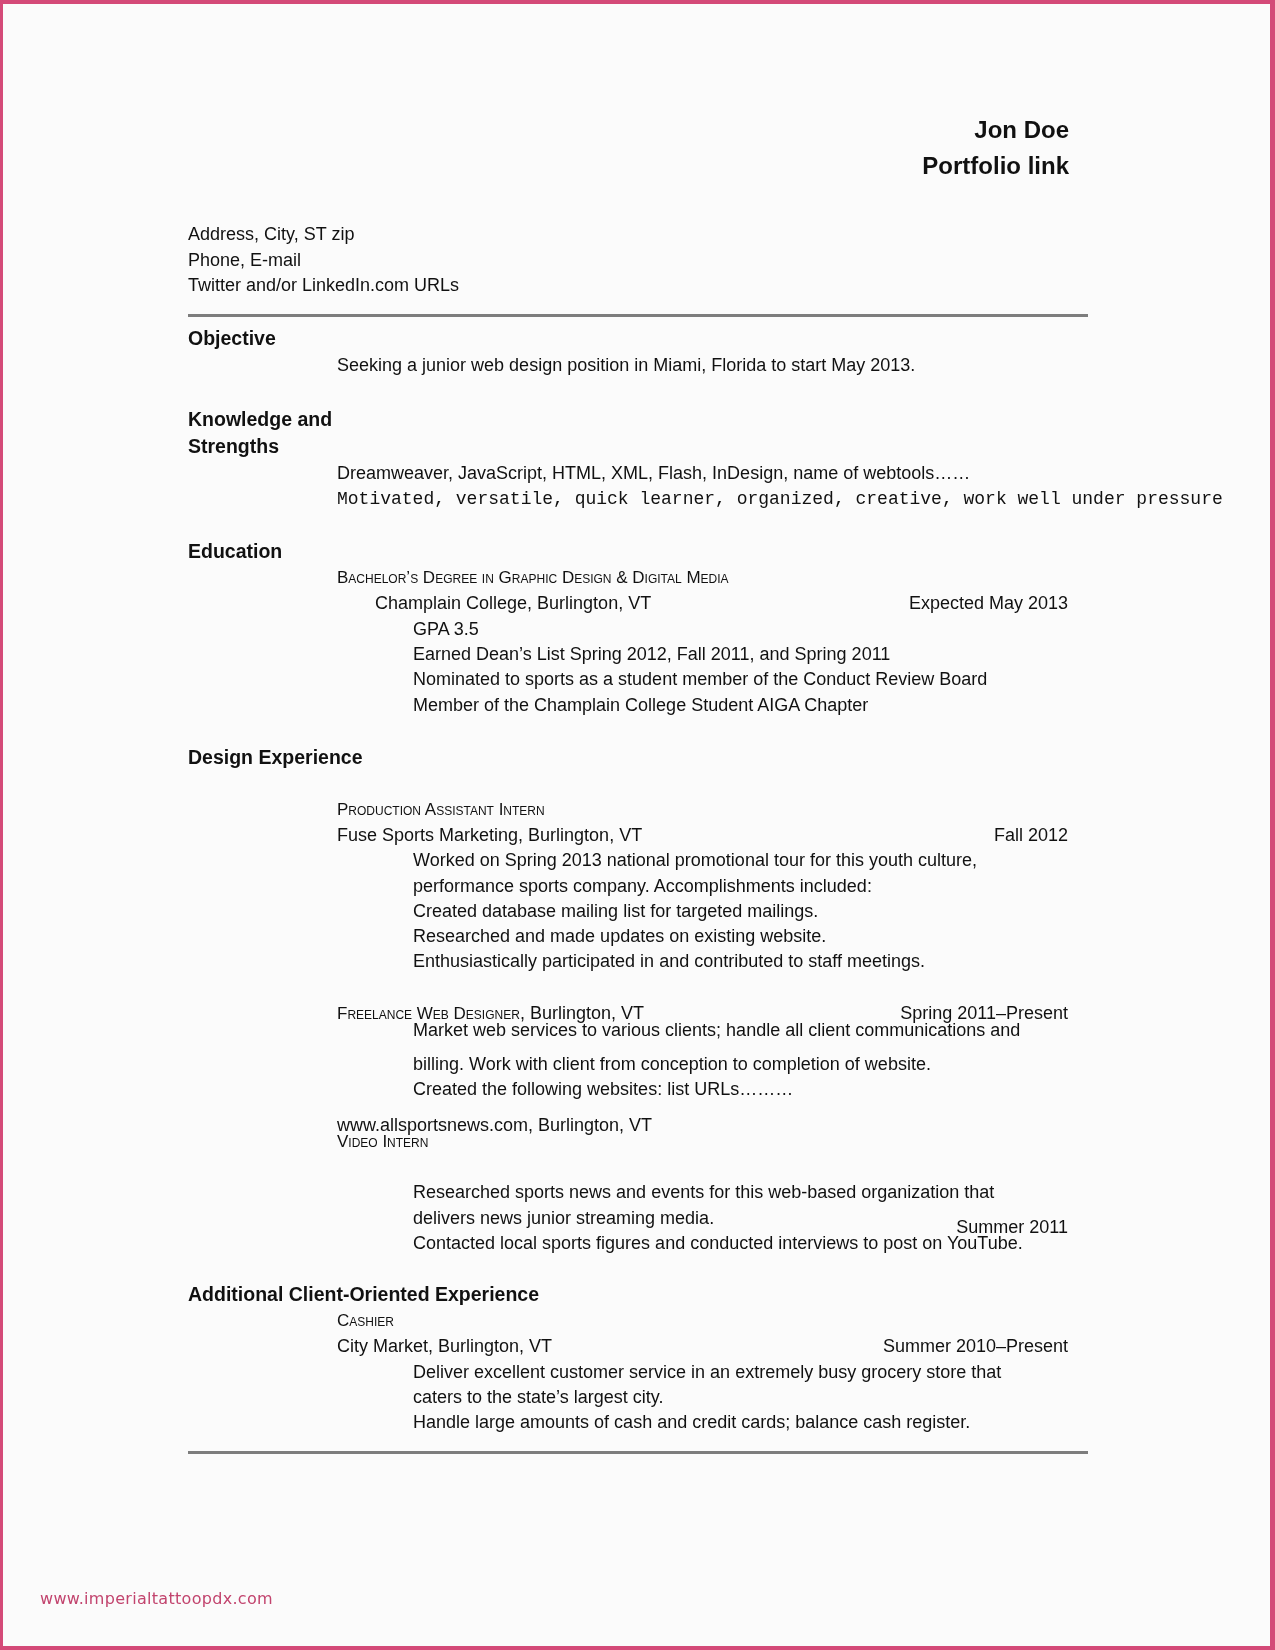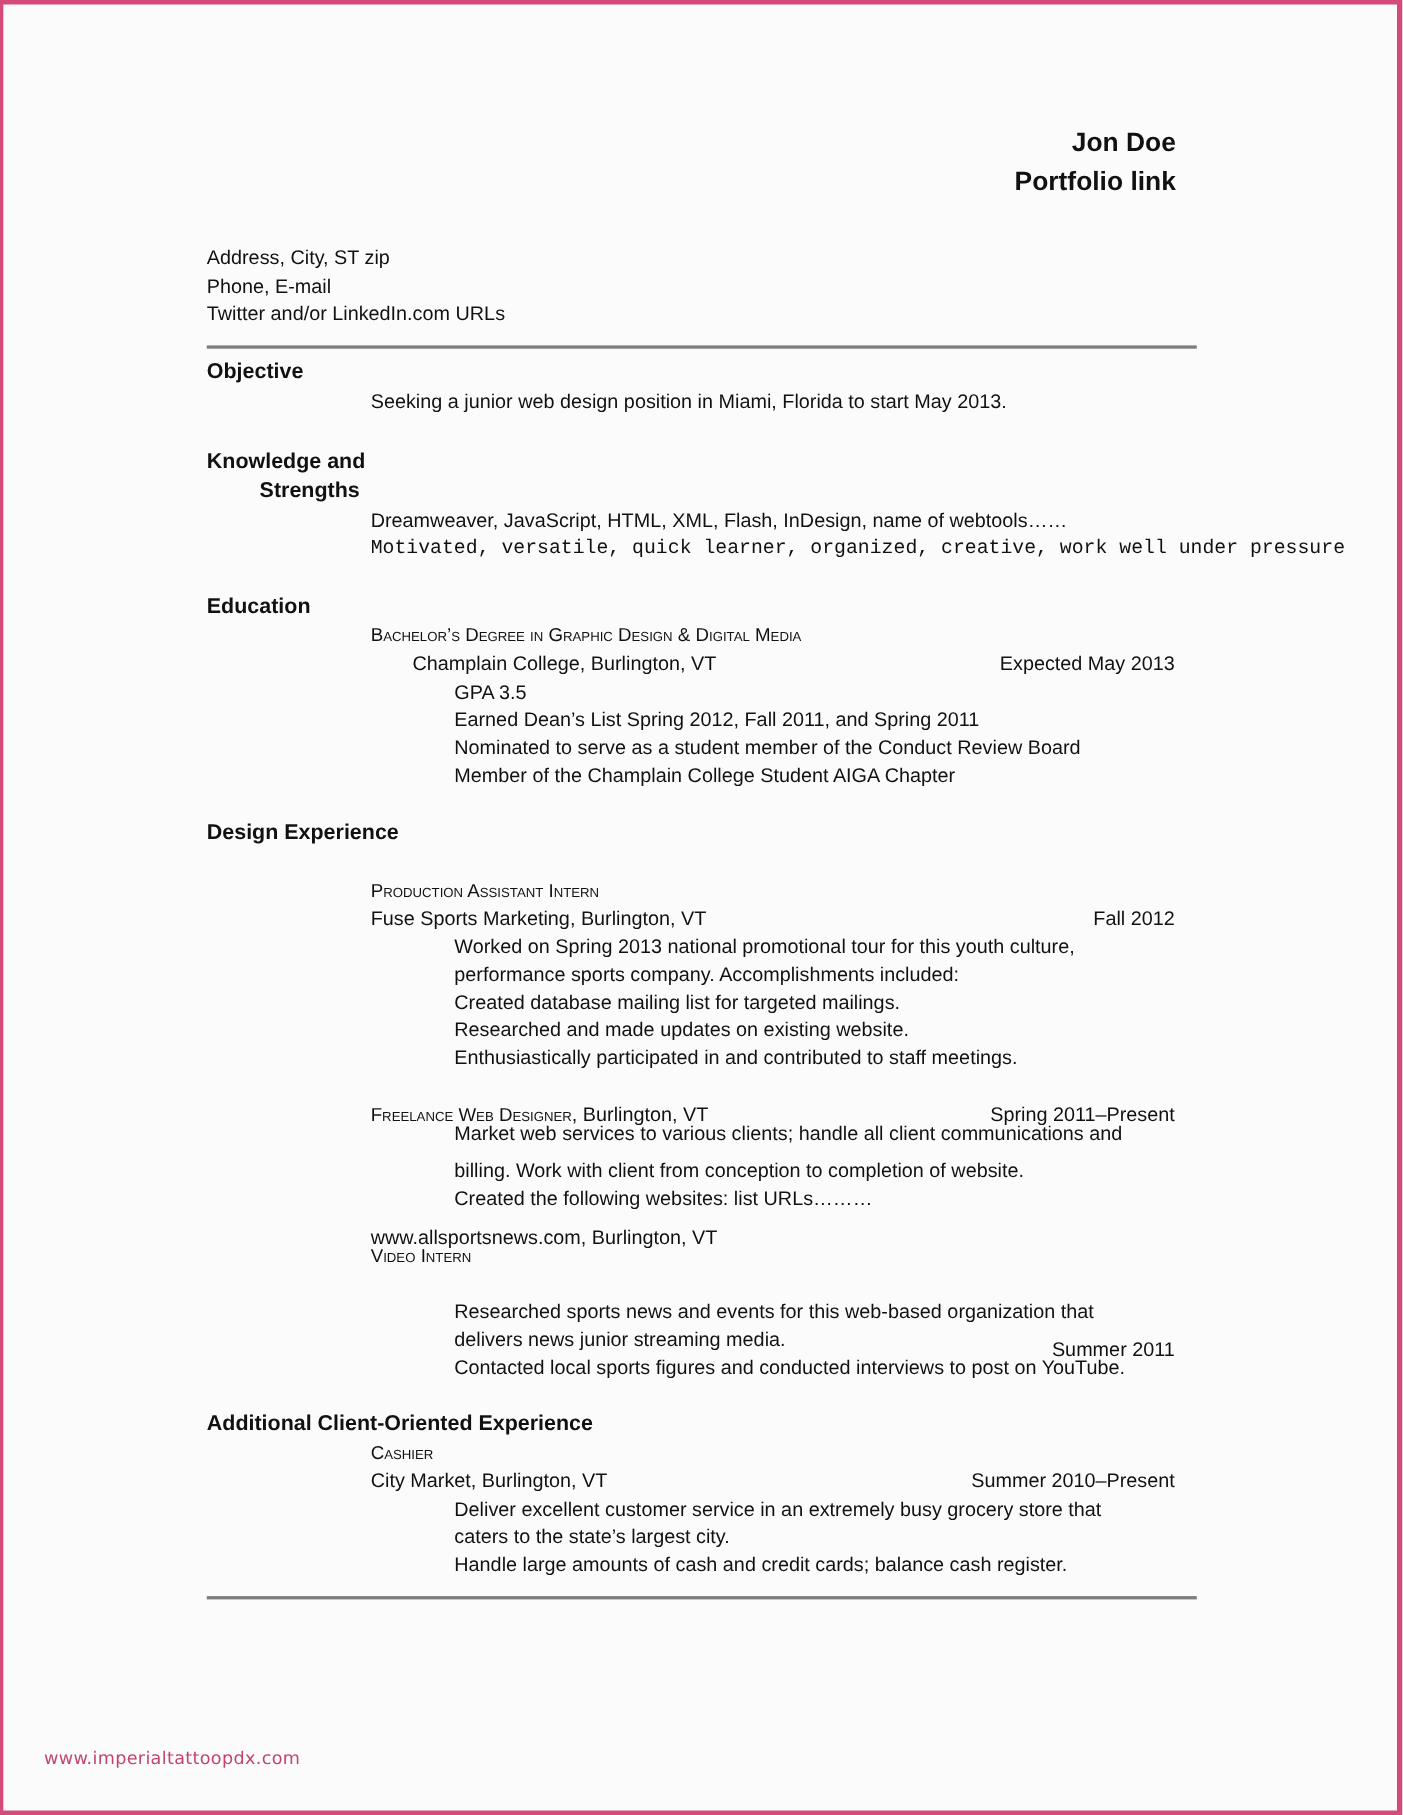--- a/index.html
+++ b/index.html
@@ -39,31 +39,31 @@
 <div class="abs contact" style="top:224px;">Address, City, ST zip</div>
 <div class="abs contact" style="top:250px;">Phone, E-mail</div>
 <div class="abs contact" style="top:275px;">Twitter and/or LinkedIn.com URLs</div>
 
 <div class="rule" style="top:314px;"></div>
 
 <div class="abs heading" style="top:327px;">Objective</div>
 <div class="abs body1" style="top:355px;">Seeking a junior web design position in Miami, Florida to start May 2013.</div>
 
 <div class="abs heading" style="top:408px;">Knowledge and</div>
-<div class="abs heading" style="top:435px;margin-left:48px;">Strengths</div>
+<div class="abs heading" style="top:435px;">Strengths</div>
 <div class="abs body1" style="top:463px;">Dreamweaver, JavaScript, HTML, XML, Flash, InDesign, name of webtools……</div>
 <div class="abs body1" style="top:489px;font-family:Liberation Mono, monospace;">Motivated, versatile, quick learner, organized, creative, work well under pressure</div>
 
 <div class="abs heading" style="top:540px;">Education</div>
 <div class="abs body1 sc" style="top:568px; font-size:17px;">Bachelor’s Degree in Graphic Design &amp; Digital Media</div>
 <div class="abs body1" style="top:593px;margin-left:38px;">Champlain College, Burlington, VT</div>
 <div class="abs right" style="top:593px;">Expected May 2013</div>
 <div class="abs body2" style="top:619px;">GPA 3.5</div>
 <div class="abs body2" style="top:644px;">Earned Dean’s List Spring 2012, Fall 2011, and Spring 2011</div>
-<div class="abs body2" style="top:669px;">Nominated to serve as a student member of the Conduct Review Board</div>
+<div class="abs body2" style="top:669px;">Nominated to sports as a student member of the Conduct Review Board</div>
 <div class="abs body2" style="top:695px;">Member of the Champlain College Student AIGA Chapter</div>
 
 <div class="abs heading" style="top:746px;">Design Experience</div>
 
 <div class="abs body1 sc" style="top:800px; font-size:17px;">Production Assistant Intern</div>
 <div class="abs body1" style="top:825px;">Fuse Sports Marketing, Burlington, VT</div>
 <div class="abs right" style="top:825px;">Fall 2012</div>
 <div class="abs body2" style="top:850px;">Worked on Spring 2013 national promotional tour for this youth culture,</div>
 <div class="abs body2" style="top:876px;">performance sports company. Accomplishments included:</div>
 <div class="abs body2" style="top:901px;">Created database mailing list for targeted mailings.</div>

